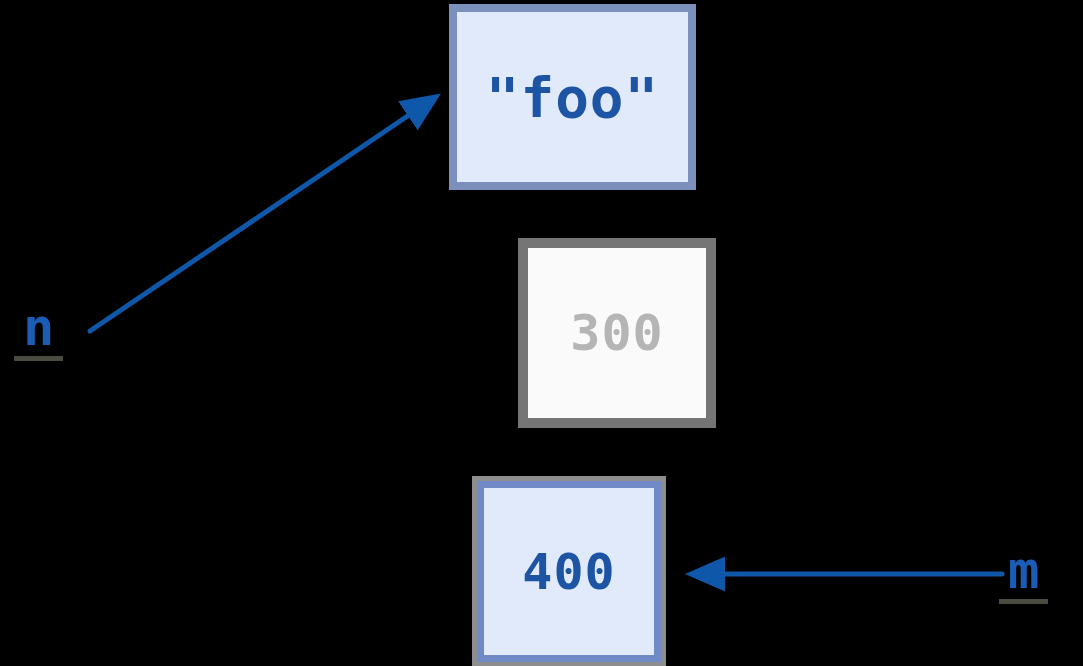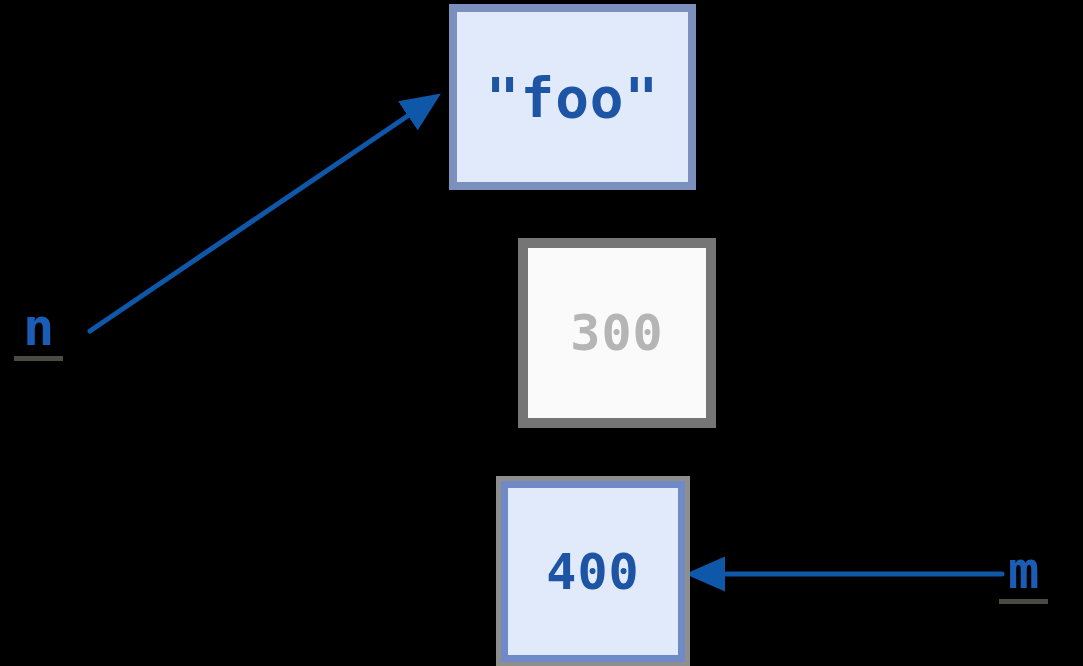--- a/index.html
+++ b/index.html
@@ -31,21 +31,21 @@
     border: 8px solid #7b90bd;
   }
   .old-box {
     left: 472px; top: 238px;
     width: 198px; height: 190px;
     background: #fafafa;
     border: 10px solid #757575;
     margin-left: 46px;
   }
   .new-box {
-    left: 501px; top: 481px;
+    left: 477px; top: 481px;
     width: 184px; height: 181px;
     background: #e0eafa;
     border: 7px solid #6f8ac7;
     outline: 5px solid #8e8e8e;
     text-align: right;
   }
   .box-text {
     font-weight: bold;
     letter-spacing: 1px;
     white-space: pre;

